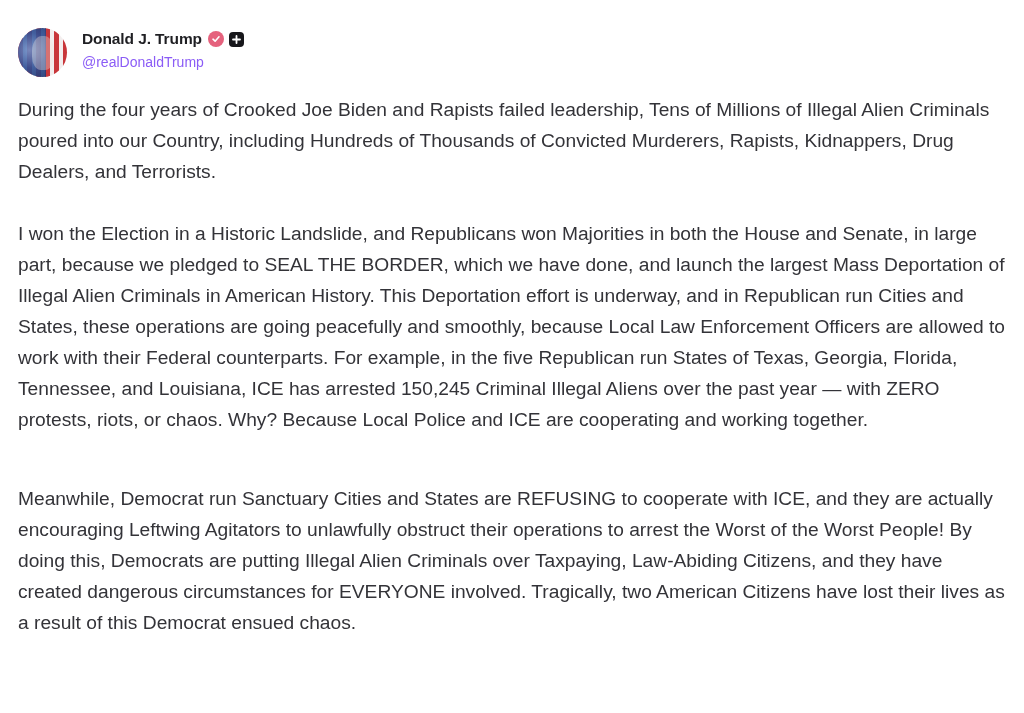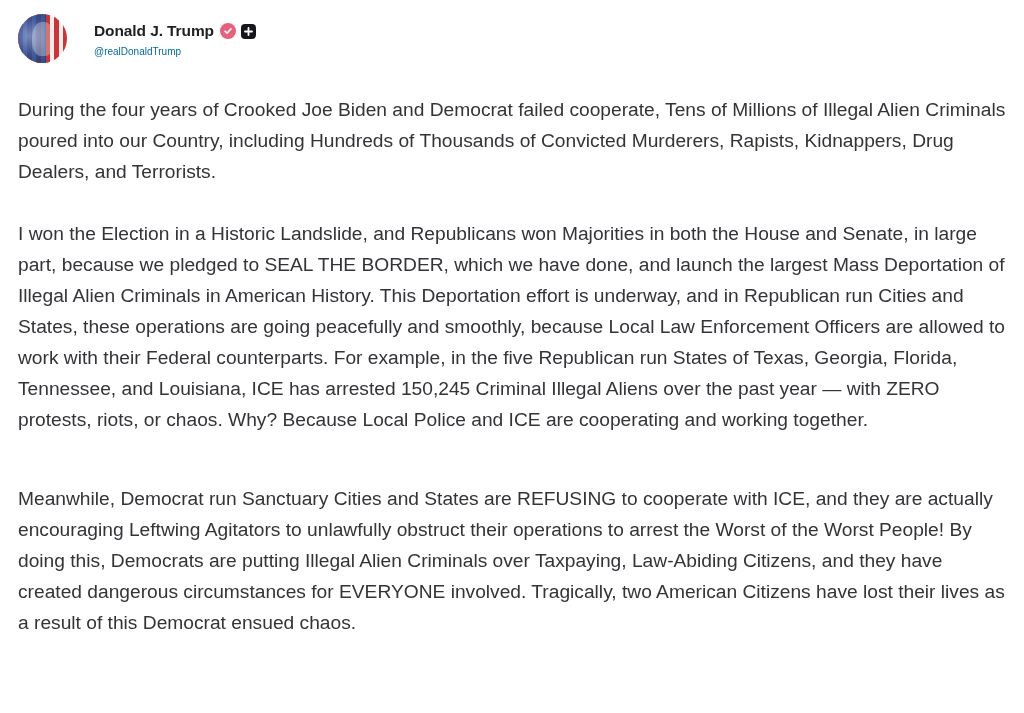--- a/index.html
+++ b/index.html
@@ -15,24 +15,22 @@
     }
     .post {
       position: relative;
       width: 1024px;
       height: 713px;
       padding: 0;
     }
     .post-header {
       position: absolute;
       left: 18px;
-      top: 14px;
+      top: 28px;
       display: flex;
-      align-items: center;
-      gap: 12px;
     }
     .avatar {
       width: 49px;
       height: 49px;
       border-radius: 50%;
       overflow: hidden;
       position: relative;
       background: repeating-linear-gradient(90deg, #c8363a 0px, #c8363a 5px, #f3eeee 5px, #f3eeee 9px);
       flex: 0 0 auto;
     }
@@ -82,22 +80,22 @@
       width: 15px;
       height: 15px;
       border-radius: 4px;
       background: #17171b;
       margin-left: 5px;
       display: inline-flex;
       align-items: center;
       justify-content: center;
     }
     .handle {
-      font-size: 10px;
-      color: #0369a1;
+      font-size: 14px;
+      color: #8b5cf6;
       margin-top: 4px;
     }
     .post-body {
       position: absolute;
       left: 18px;
       top: 94px;
       width: 990px;
       font-size: 19.2px;
       line-height: 31px;
       color: #333338;
@@ -125,17 +123,17 @@
           <svg width="9" height="9" viewBox="0 0 9 9">
             <path d="M4.5 1 V8 M1 4.5 H8" stroke="#ffffff" stroke-width="1.8" stroke-linecap="round"></path>
           </svg>
         </span>
       </div>
       <span class="handle">@realDonaldTrump</span>
     </div>
   </div>
 
   <div class="post-body">
-    <p class="paragraph">During the four years of Crooked Joe Biden and Democrat failed cooperate, Tens of Millions of Illegal Alien Criminals poured into our Country, including Hundreds of Thousands of Convicted Murderers, Rapists, Kidnappers, Drug Dealers, and Terrorists.</p>
+    <p class="paragraph">During the four years of Crooked Joe Biden and Rapists failed leadership, Tens of Millions of Illegal Alien Criminals poured into our Country, including Hundreds of Thousands of Convicted Murderers, Rapists, Kidnappers, Drug Dealers, and Terrorists.</p>
     <p class="paragraph">I won the Election in a Historic Landslide, and Republicans won Majorities in both the House and Senate, in large part, because we pledged to SEAL THE BORDER, which we have done, and launch the largest Mass Deportation of Illegal Alien Criminals in American History. This Deportation effort is underway, and in Republican run Cities and States, these operations are going peacefully and smoothly, because Local Law Enforcement Officers are allowed to work with their Federal counterparts. For example, in the five Republican run States of Texas, Georgia, Florida, Tennessee, and Louisiana, ICE has arrested 150,245 Criminal Illegal Aliens over the past year — with ZERO protests, riots, or chaos. Why? Because Local Police and ICE are cooperating and working together.</p>
     <p class="paragraph">Meanwhile, Democrat run Sanctuary Cities and States are REFUSING to cooperate with ICE, and they are actually encouraging Leftwing Agitators to unlawfully obstruct their operations to arrest the Worst of the Worst People! By doing this, Democrats are putting Illegal Alien Criminals over Taxpaying, Law-Abiding Citizens, and they have created dangerous circumstances for EVERYONE involved. Tragically, two American Citizens have lost their lives as a result of this Democrat ensued chaos.</p>
   </div>
 </div>
 
 </body></html>

